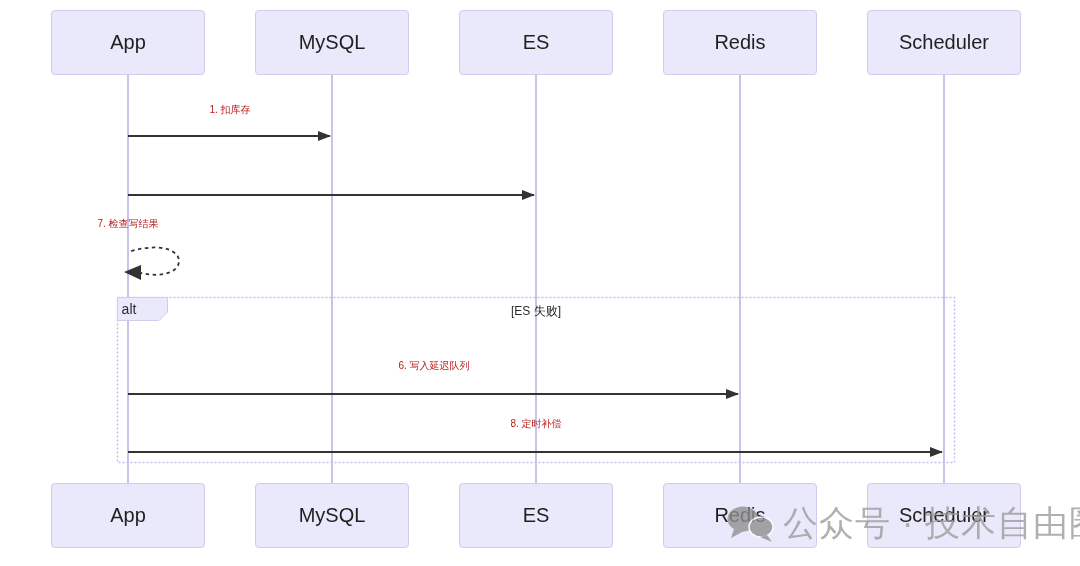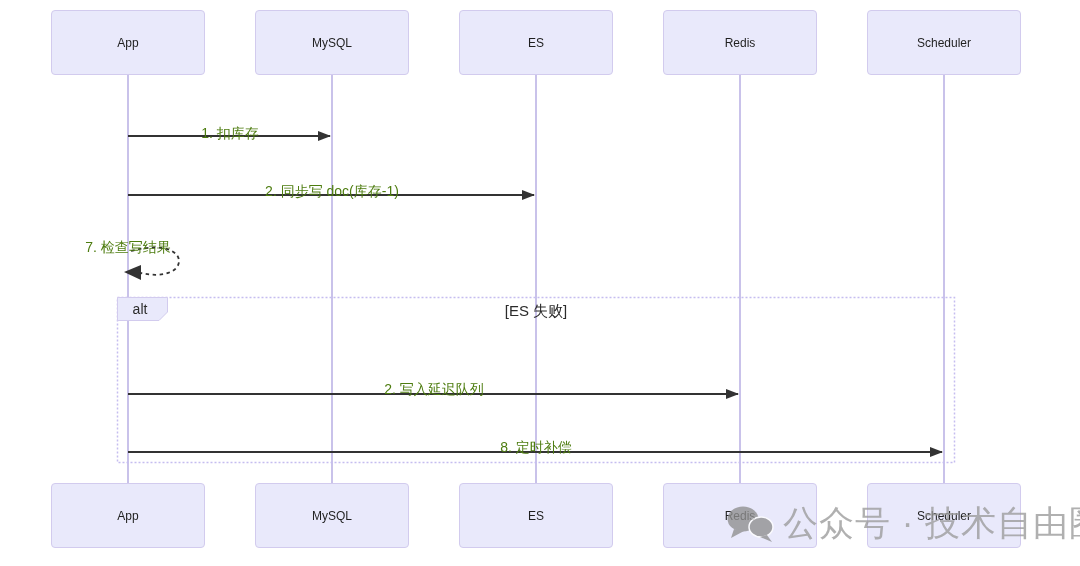--- a/index.html
+++ b/index.html
@@ -12,41 +12,40 @@
   }
   svg.layer{position:absolute;left:0;top:0;z-index:1;}
   .actor{
     position:absolute;
     width:154px;height:65px;
     box-sizing:border-box;
     background:#e9e9fb;
     border:1px solid #d2cbee;
     border-radius:4px;
     display:flex;align-items:center;justify-content:center;
-    font-size:12px;color:#1f1f1f;
+    font-size:20px;color:#1f1f1f;
     z-index:2;
   }
   .msg-label{
     position:absolute;
     transform:translate(-50%,-50%);
-    font-size:14px;color:#4d7c0f;
+    font-size:10px;color:#b91c1c;
     white-space:nowrap;
     z-index:3;
-    margin-top:24px;
   }
   .frag-operator{
     position:absolute;
     transform:translate(-50%,-50%);
     font-size:14px;color:#2b2b2b;
     z-index:3;
   }
   .frag-condition{
     position:absolute;
     transform:translate(-50%,-50%);
-    font-size:15px;color:#2b2b2b;
+    font-size:12px;color:#2b2b2b;
     white-space:nowrap;
     z-index:3;
     text-align:center;
   }
   .watermark{
     position:absolute;
     left:726px;top:500px;
     display:flex;align-items:center;gap:7px;
     z-index:5;
     opacity:0.78;
@@ -114,26 +113,25 @@
       <span>ES</span>
     </div>
   <div class="actor" style="left:663px;top:483px;">
       <span>Redis</span>
     </div>
   <div class="actor" style="left:867px;top:483px;">
       <span>Scheduler</span>
     </div>
 
   <div class="msg-label" style="left:230px;top:110px;">1. 扣库存</div>
-  <div class="msg-label" style="left:332px;top:168px;">2. 同步写 doc(库存-1)</div>
   <div class="msg-label" style="left:128px;top:224px;">7. 检查写结果</div>
-  <div class="msg-label" style="left:434px;top:366px;">2. 写入延迟队列</div>
+  <div class="msg-label" style="left:434px;top:366px;">6. 写入延迟队列</div>
   <div class="msg-label" style="left:536px;top:424px;">8. 定时补偿</div>
 
-  <div class="frag-operator" style="left:140px;top:309px;">alt</div>
+  <div class="frag-operator" style="left:129px;top:309px;">alt</div>
   <div class="frag-condition" style="left:536px;top:311px;">[ES 失败]</div>
 
   <div class="watermark">
     <svg width="50" height="42" viewBox="0 0 50 42">
       <ellipse cx="17" cy="16" rx="15.5" ry="12.5" fill="#8f8f8f"></ellipse>
       <polygon points="8,26 5,35 18,28" fill="#8f8f8f"></polygon>
       <ellipse cx="35" cy="24" rx="12" ry="10" fill="#8f8f8f" stroke="#ffffff" stroke-width="1.5"></ellipse>
       <polygon points="41,32 46,39 34,34" fill="#8f8f8f"></polygon>
     </svg>
     <span class="wm-text">公众号 · 技术自由圈</span>

